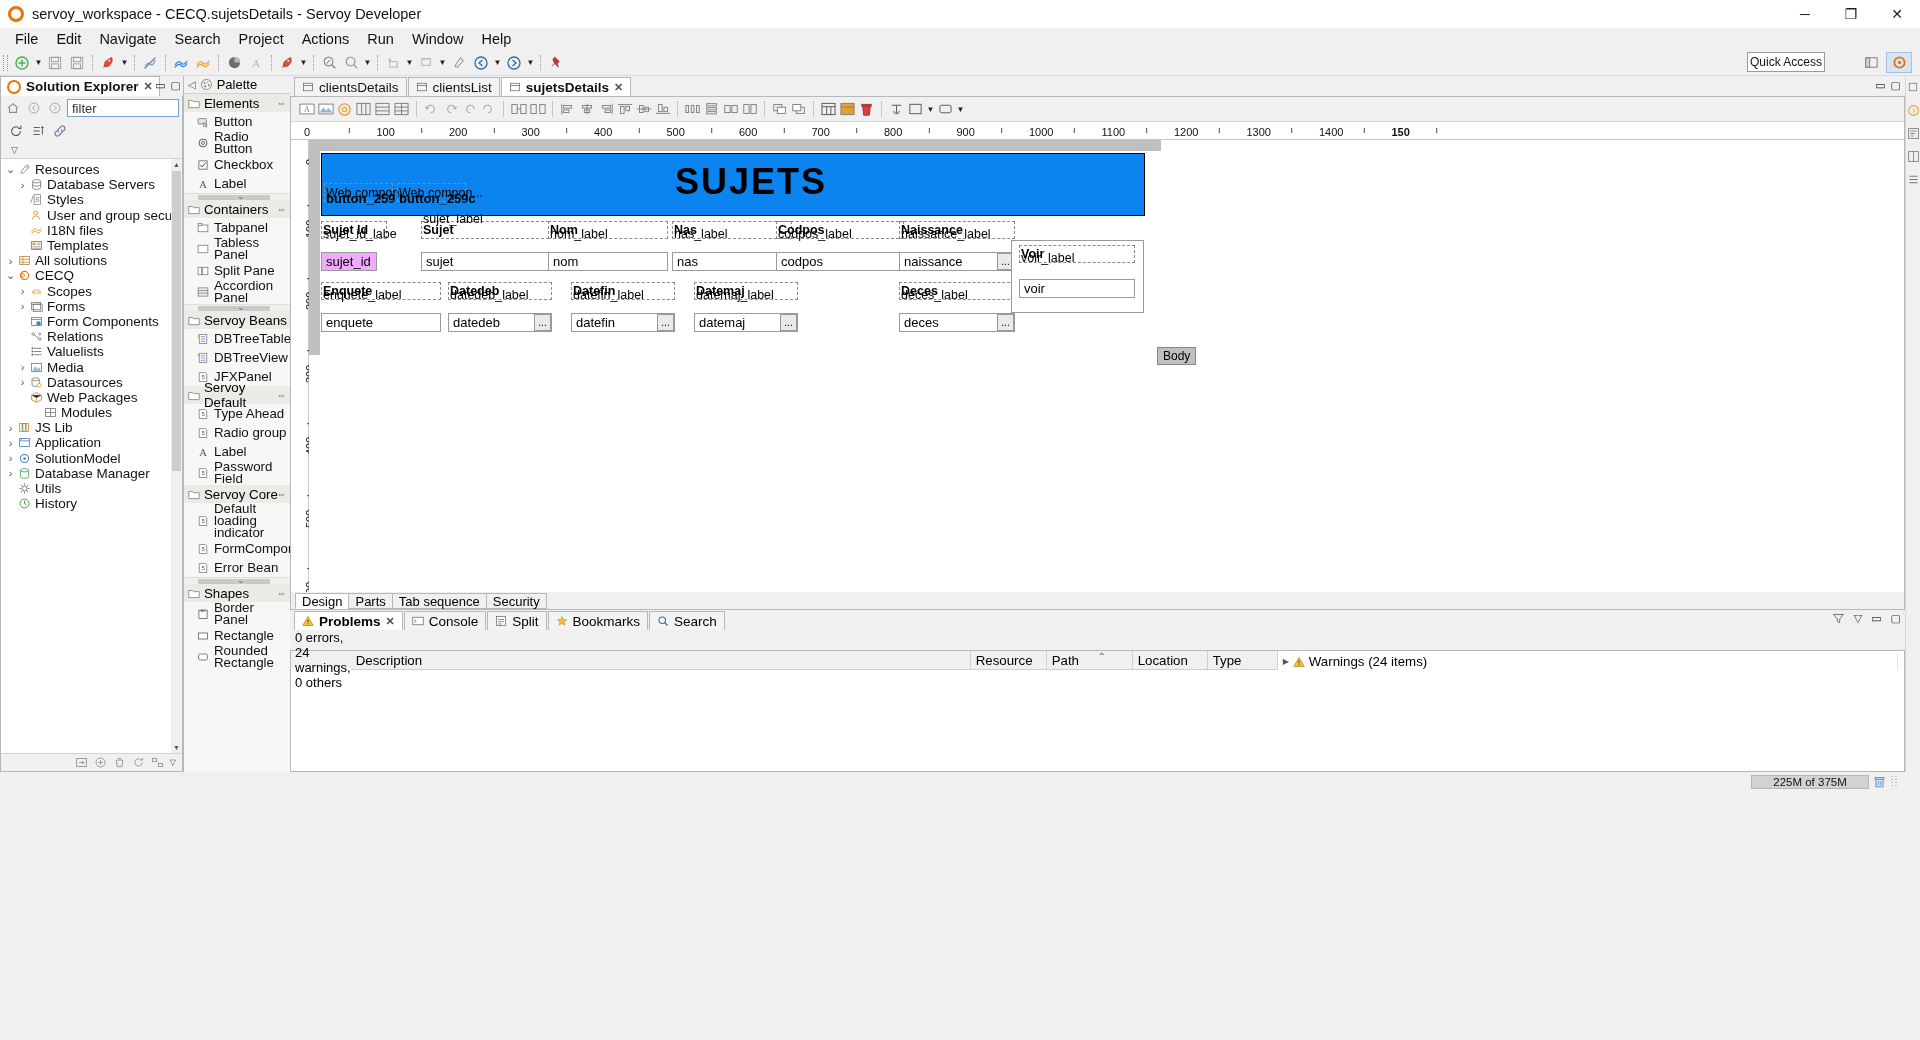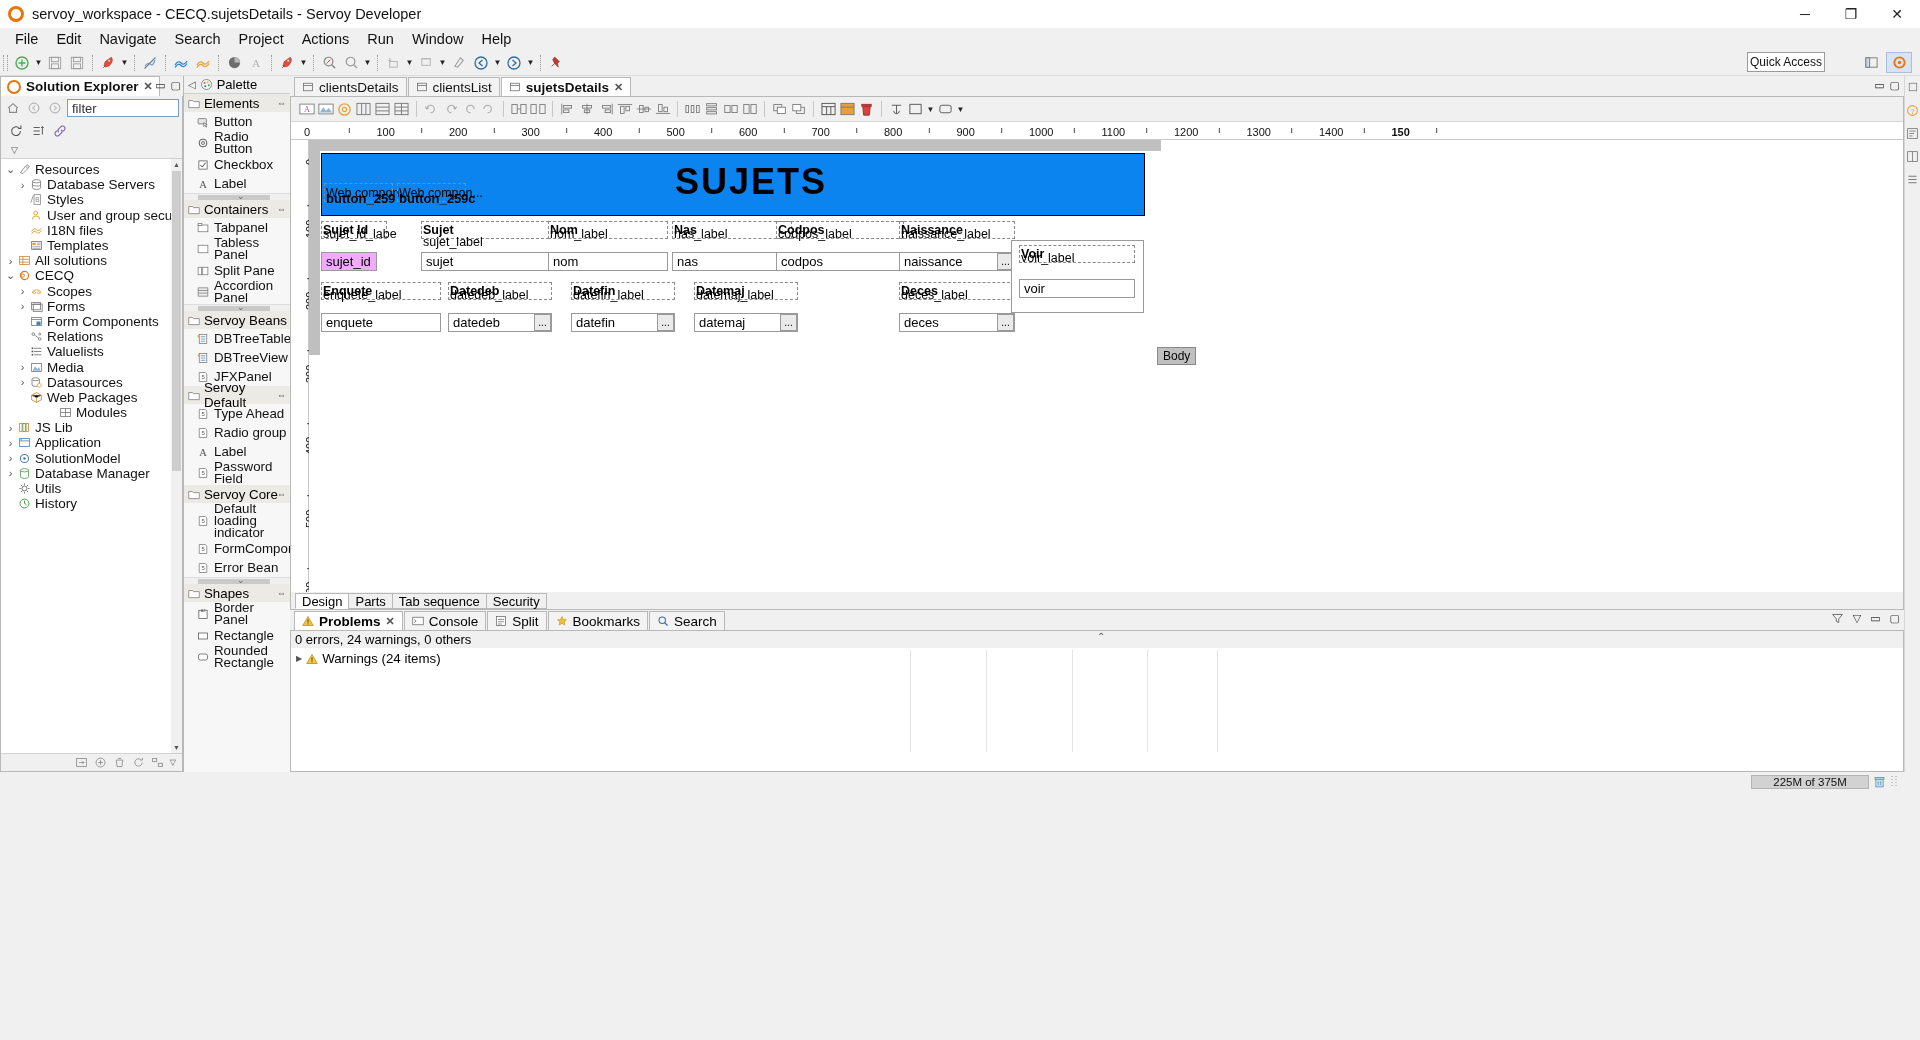--- a/index.html
+++ b/index.html
@@ -135,21 +135,21 @@
          border:1px solid #b8b8b8; background:#f0f0f0; margin-right:-1px;}
   .btab.active{ background:#fff; border-bottom-color:#fff;}
 
   
   .bottomview{ height:162px; display:flex; flex-direction:column; background:#f0f0f0; flex:0 0 162px;}
   .bvtabs{ height:20px; display:flex; align-items:flex-end; position:relative; padding-left:4px;}
   .bvtab{ height:19px; display:flex; align-items:center; gap:5px; padding:0 7px; font-size:13.5px;
           border:1px solid #b8b8b8; border-bottom:none; background:#f3f3f3; margin-right:1px;}
   .bvtab.active{ background:#fff; font-weight:bold;}
   .bvtools{ position:absolute; right:4px; top:2px; display:flex; gap:9px; align-items:center; color:#333; font-size:11px;}
-  .bvbox{ flex:1 1 auto; border:1px solid #b8b8b8; background:#fff; display:flex; flex-direction:column; min-height:0; position:relative;}
+  .bvbox{ flex:1 1 auto; border:1px solid #b8b8b8; background:#fff; display:flex; flex-direction:row; min-height:0; position:relative;margin-top:20px;}
   .bvsummary{ height:17px; display:flex;align-items:center; padding-left:4px; font-size:13px; background:#f0f0f0;}
   .bvhdr{ height:19px; display:flex; align-items:center; font-size:13.3px; background:#f0f0f0; border-bottom:1px solid #cfcfcf;}
   .bvhdr .c{ border-right:1px solid #cfcfcf; height:19px; display:flex;align-items:center; padding-left:5px;}
   .bvrow{ height:17px; display:flex; align-items:center; font-size:13.3px;}
   .bvrow .c{ border-right:1px solid #e4e4e4; height:17px; display:flex;align-items:center;padding-left:5px;}
   .bvcollapse{ position:absolute; left:50%; top:0; font-size:10px; color:#555;}
 
   
   .rightstrip{ width:16px; background:#f0f0f0; border-left:1px solid #d6d6d6;
                display:flex;flex-direction:column;align-items:center; gap:9px; padding-top:4px;}
@@ -562,21 +562,21 @@
               <div class="trow" style="padding-left: 15px;">
                 <span class="tw"></span>
                 <span class="ticon">
                   <svg width="13" height="13" viewBox="0 0 16 16">
                     <path d="M8 2 L14 5.2 V10.8 L8 14 L2 10.8 V5.2 Z" fill="none" stroke="#c08a3e" stroke-width="1.1"></path>
                     <path d="M2 5.2 L8 8.4 L14 5.2 M8 8.4 V14" stroke="#c08a3e" stroke-width="0.9"></path>
                   </svg>
                 </span>
                 <span>Web Packages</span>
               </div>
-              <div class="trow" style="padding-left: 16px; margin-left: 28px;">
+              <div class="trow" style="padding-left: 29px;">
                 <span class="tw"></span>
                 <span class="ticon">
                   <svg width="13" height="13" viewBox="0 0 16 16">
                     <rect x="2" y="3" width="12" height="10" fill="none" stroke="#777"></rect>
                     <path d="M8 3 V13 M2 8 H14" stroke="#777"></path>
                   </svg>
                 </span>
                 <span>Modules</span>
               </div>
               <div class="trow" style="padding-left: 3px;">
@@ -1258,21 +1258,21 @@
               <div class="lbltext" style="left:90px; top:46px;">Web compon...</div>
               <div class="lbltext b" style="left:90px; top:51px; font-size:13px;">button_259c</div>
 
               <div id="formrows">
                   <div class="dashbox" style="left: 12px; top: 81px; width: 66px; height: 18px;"></div>
                   <div class="lbltext b" style="left: 14px; top: 83px;">Sujet Id</div>
                   <div class="lbltext" style="left: 14px; top: 87px;">sujet_id_labe</div>
                   <div class="field grey" style="left: 12px; top: 112px; width: 56px; height: 19px;">sujet_id</div>
                   <div class="dashbox" style="left: 112px; top: 81px; width: 128px; height: 18px;"></div>
                   <div class="lbltext b" style="left: 114px; top: 83px;">Sujet</div>
-                  <div class="lbltext" style="left: 114px; top: 95px;">sujet_label</div>
+                  <div class="lbltext" style="left: 114px; top: 72px;">sujet_label</div>
                   <div class="field" style="left: 112px; top: 112px; width: 128px; height: 19px;">sujet</div>
                   <div class="dashbox" style="left: 239px; top: 81px; width: 120px; height: 18px;"></div>
                   <div class="lbltext b" style="left: 241px; top: 83px;">Nom</div>
                   <div class="lbltext" style="left: 241px; top: 87px;">nom_label</div>
                   <div class="field" style="left: 239px; top: 112px; width: 120px; height: 19px;">nom</div>
                   <div class="dashbox" style="left: 363px; top: 81px; width: 120px; height: 18px;"></div>
                   <div class="lbltext b" style="left: 365px; top: 83px;">Nas</div>
                   <div class="lbltext" style="left: 365px; top: 87px;">nas_label</div>
                   <div class="field" style="left: 363px; top: 112px; width: 120px; height: 19px;">nas</div>
                   <div class="dashbox" style="left: 467px; top: 81px; width: 128px; height: 18px;"></div>
@@ -1383,20 +1383,27 @@
                 </svg>
               </span>
             <span>▽</span>
             <span>▭</span>
             <span>▢</span>
           </div>
         </div>
         <div class="bvbox">
           <div class="bvsummary">0 errors, 24 warnings, 0 others</div>
           <div class="bvcollapse">⌃</div>
+          <div class="bvhdr">
+            <div class="c" style="width:620px">Description</div>
+            <div class="c" style="width:76px">Resource</div>
+            <div class="c" style="width:86px">Path</div>
+            <div class="c" style="width:75px">Location</div>
+            <div class="c" style="width:70px">Type</div>
+          </div>
           <div class="bvrow" style="margin-top:2px;">
             <div class="c" style="width:620px; gap:4px; border-right:1px solid #e4e4e4;">
               <span style="font-size:8px;color:#555;">▶</span>
               <span>
                   <svg width="12" height="12" viewBox="0 0 16 16">
                     <path d="M8 2 L15 14 H1 Z" fill="#f5c542" stroke="#b58a16"></path>
                     <path d="M8 6 V10" stroke="#5a4205" stroke-width="1.4"></path>
                     <circle cx="8" cy="11.8" r="0.8" fill="#5a4205"></circle>
                   </svg>
                 </span>

